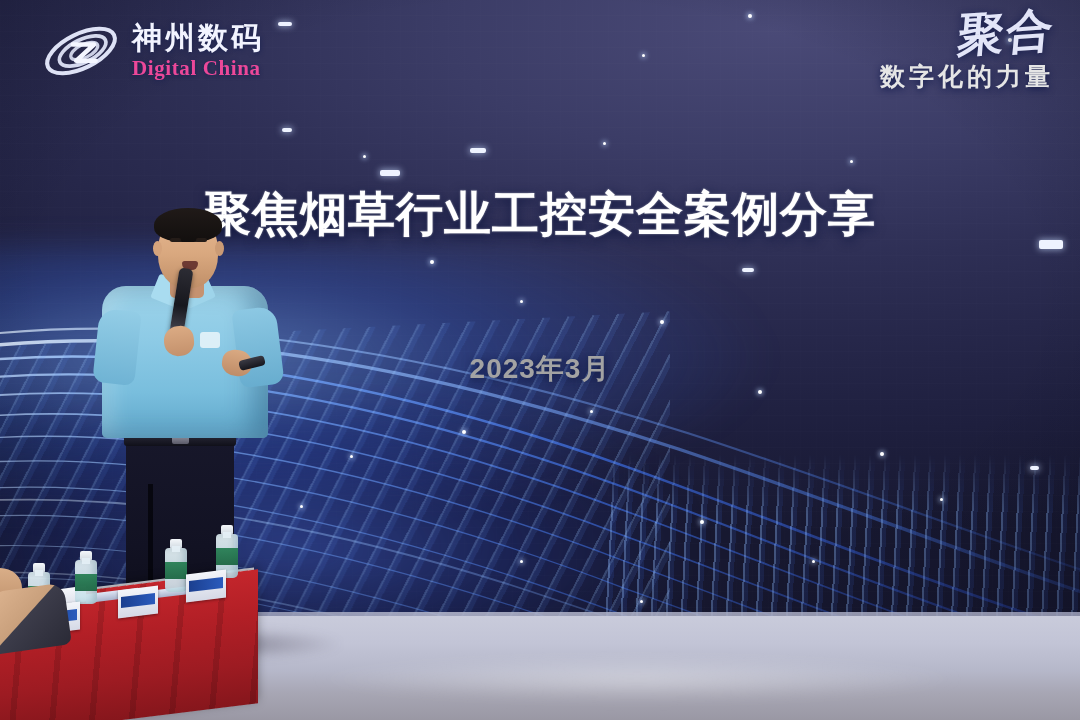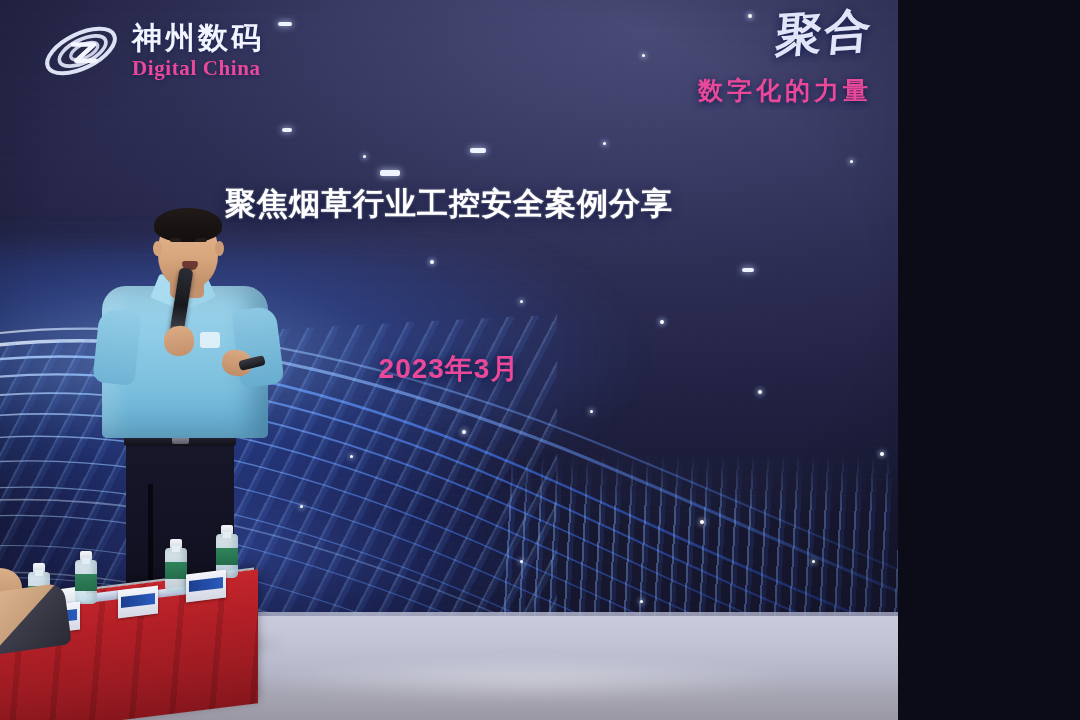--- a/index.html
+++ b/index.html
@@ -1,19 +1,19 @@
 <!DOCTYPE html>
 <html><head>
 <meta charset="utf-8">
 <title>Conference Stage Photo</title>
 <style>
   html,body{margin:0;padding:0;background:#0b0c18;}
   *{box-sizing:border-box;}
   #stage{
-    position:relative;width:898px;height:720px;overflow:hidden;
+    position:relative;width:1080px;height:720px;overflow:hidden;
     font-family:"Liberation Sans","DejaVu Sans",sans-serif;
     background:#1d1f3c;
   }
   
   .screen-base{
     position:absolute;inset:0;
     background:
       radial-gradient(120% 70% at 72% 4%, #4a4a77 0%, #3b3c66 26%, #2e2f55 46%, #26274a 62%, #1e1f3e 80%, #171830 100%),
       linear-gradient(180deg,#33345e 0%,#2b2c52 30%,#242545 58%,#1b1c38 100%);
   }
@@ -84,33 +84,33 @@
   }
   .logo-right{position:absolute;right:26px;top:14px;text-align:right;}
   .logo-right .juhe{
     font-family:"Liberation Serif","DejaVu Serif",serif;
     font-size:46px;font-weight:700;color:#e9ecff;letter-spacing:2px;
     transform:skewX(-9deg) rotate(-4deg);
     text-shadow:0 2px 8px rgba(10,20,70,.85);
     opacity:.96;line-height:.95;
   }
   .logo-right .tag{
-    margin-top:16px;font-size:25px;font-weight:700;color:#ec4899;letter-spacing:4px;
+    margin-top:2px;font-size:25px;font-weight:700;color:#e5e5e5;letter-spacing:4px;
     text-shadow:0 2px 7px rgba(10,20,70,.85);
   }
 
   
   .slide-title{
     position:absolute;left:0;right:0;top:183px;text-align:center;
-    font-size:31px;font-weight:800;letter-spacing:1px;color:#ffffff;
+    font-size:47px;font-weight:800;letter-spacing:1px;color:#ffffff;
     text-shadow:0 0 2px rgba(255,255,255,.55), 0 3px 12px rgba(10,18,60,.9);
   }
   .slide-date{
     position:absolute;left:0;right:0;top:350px;text-align:center;
-    font-size:28px;font-weight:700;letter-spacing:1px;color:#ec4899;
+    font-size:28px;font-weight:700;letter-spacing:1px;color:#a3a3a3;
     text-shadow:0 2px 10px rgba(10,18,60,.85);
   }
   .slide-company{
     position:absolute;left:0;right:0;top:455px;text-align:center;
     font-size:30px;font-weight:700;letter-spacing:2px;color:#ffffff;
     text-shadow:0 2px 10px rgba(10,25,80,.85);
   }
 
   
   .floor{

